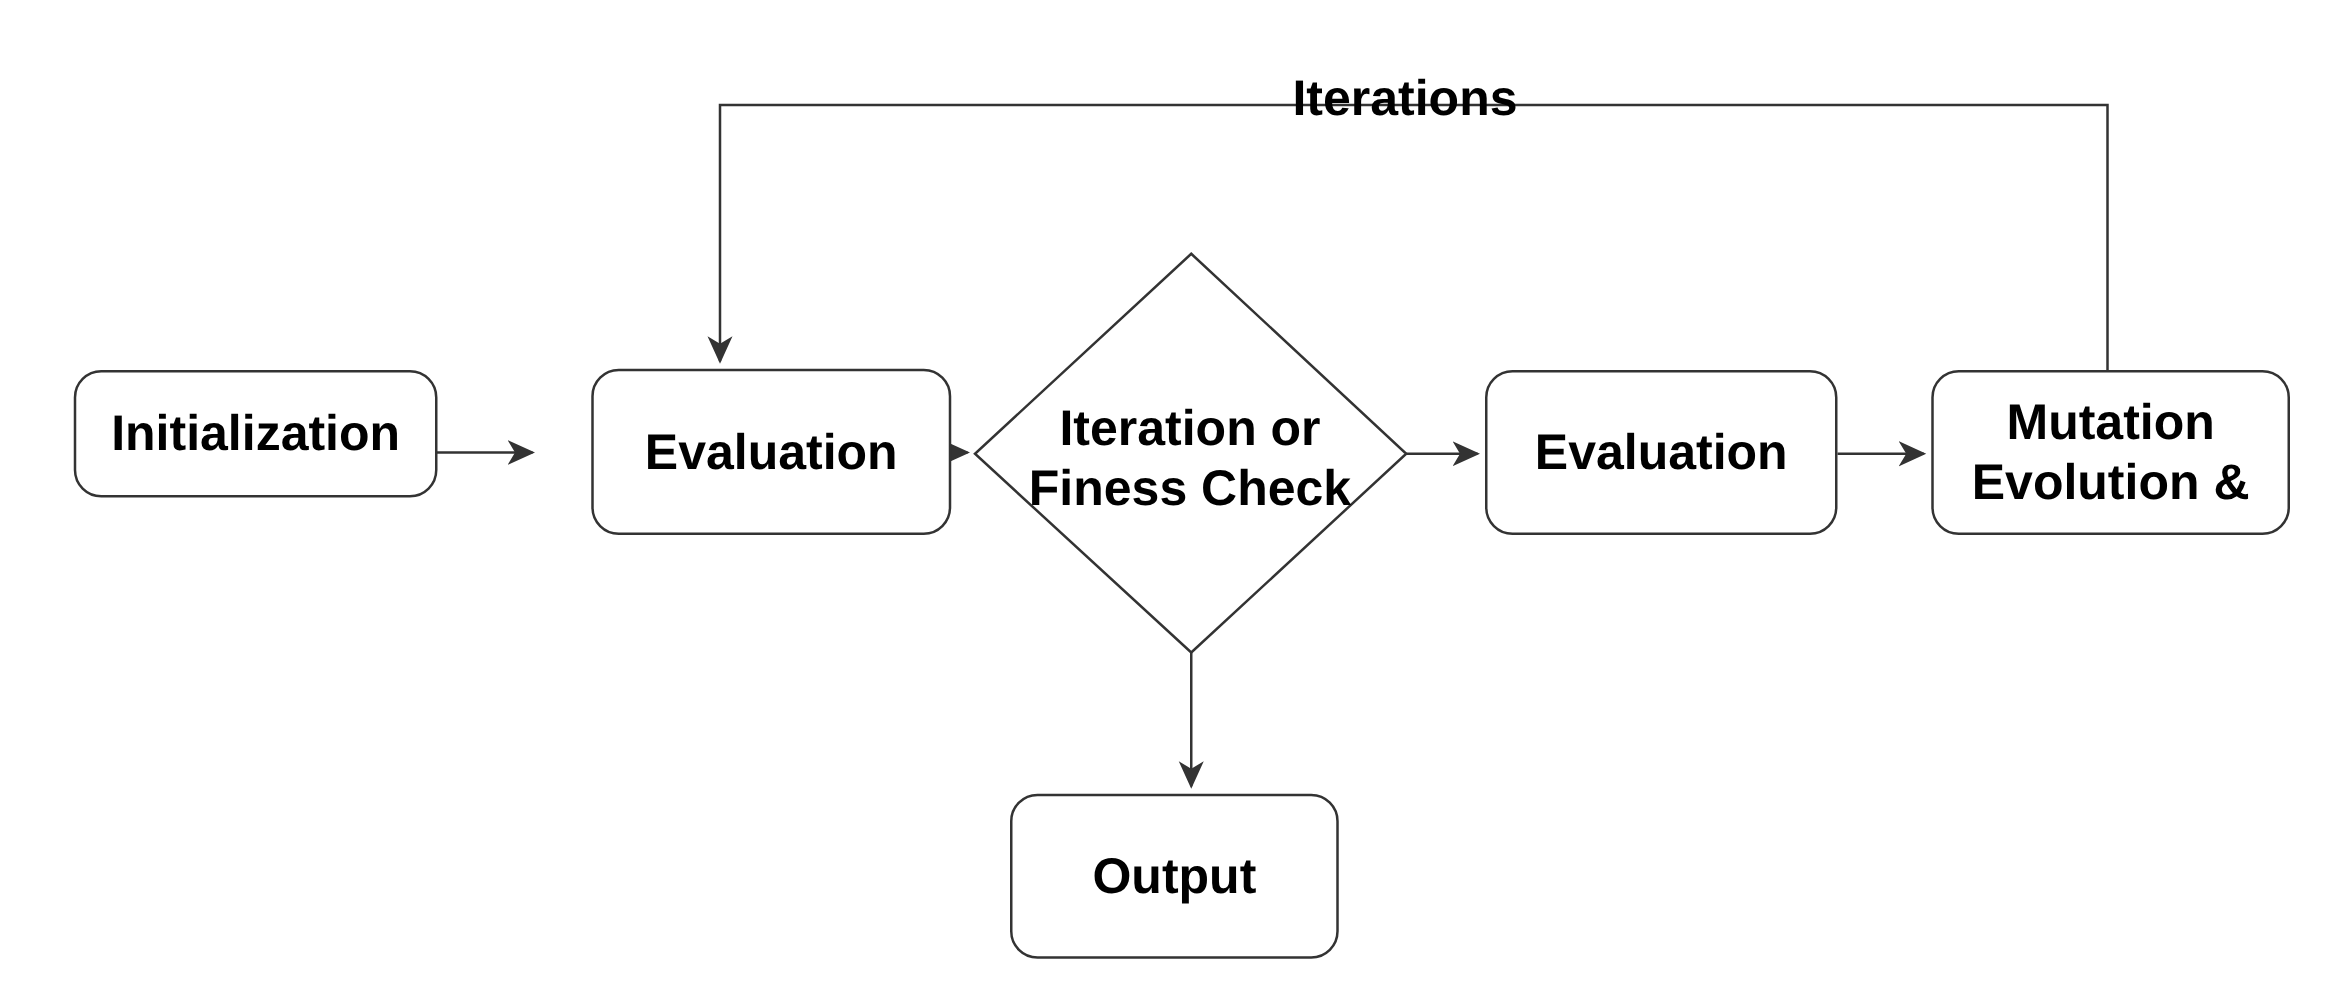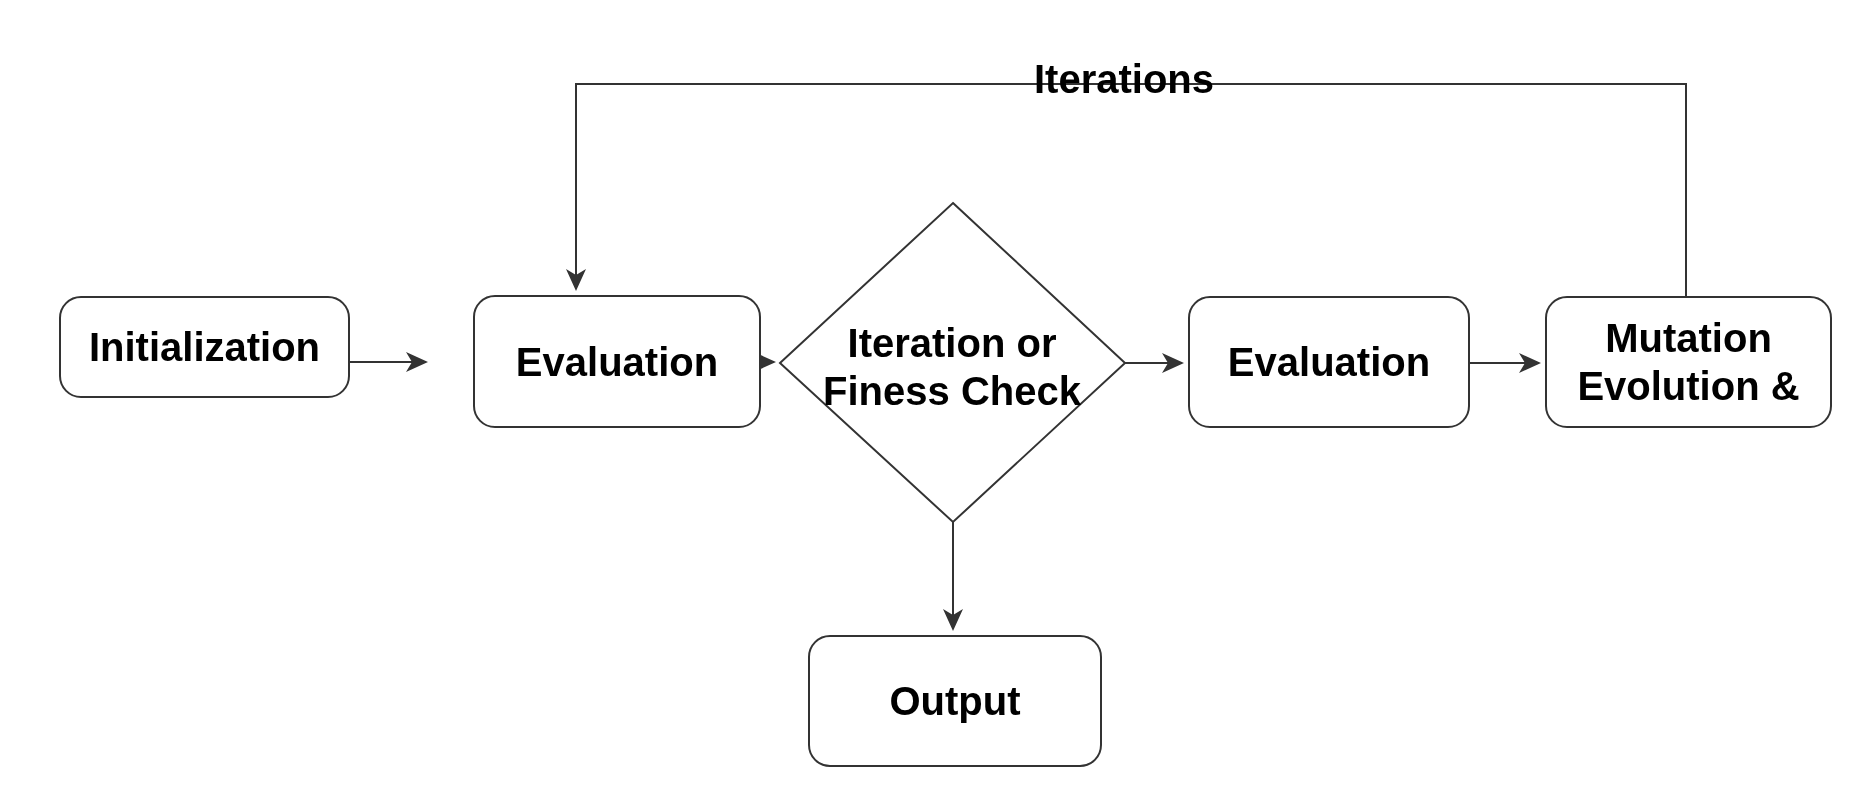--- a/index.html
+++ b/index.html
@@ -35,21 +35,21 @@
     text-align: center;
     font-weight: bold;
     font-size: 40px;
     line-height: 48px;
     color: #000000;
   }
   .node-initialization { left: 31px;   top: 296px; width: 291px; height: 102px; margin-left: 28px; }
   .node-evaluation     { left: 433px;  top: 295px; width: 288px; height: 133px; margin-left: 40px; }
   .node-selection      { left: 1188px; top: 296px; width: 282px; height: 132px; }
   .node-evolution      { left: 1545px; top: 296px; width: 287px; height: 132px; }
-  .node-output         { left: 808px;  top: 635px; width: 294px; height: 132px; }
+  .node-output         { left: 808px;  top: 635px; width: 263px; height: 132px; }
 
   .decision-label {
     position: absolute;
     left: 797px;
     top: 314px;
     width: 310px;
     height: 106px;
     display: flex;
     flex-direction: column;
     align-items: center;

